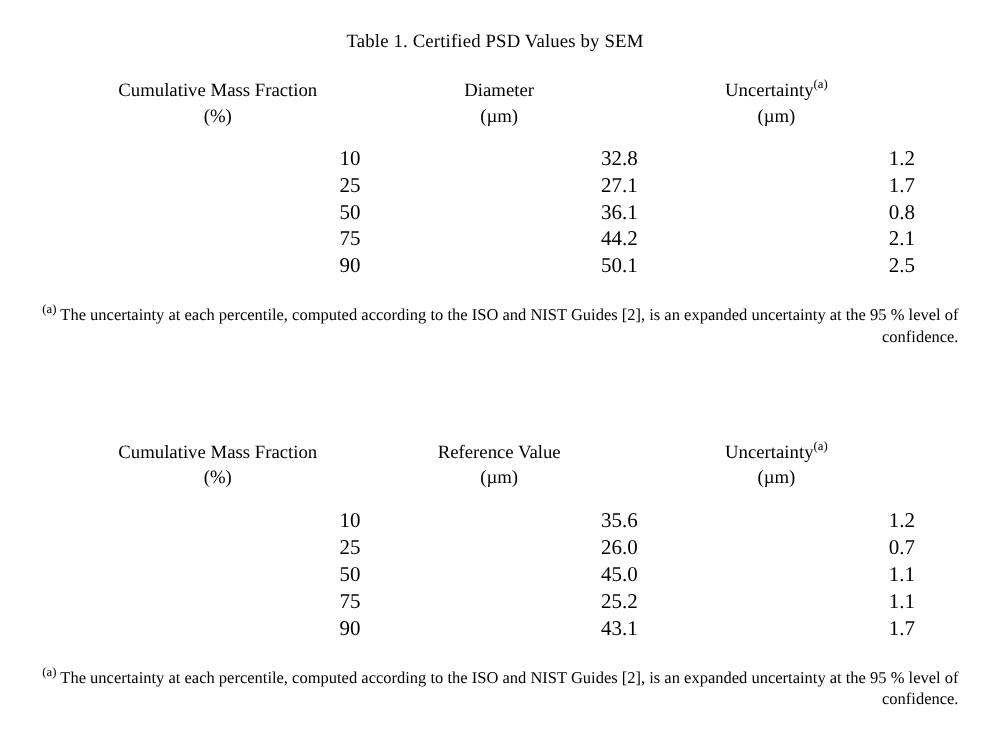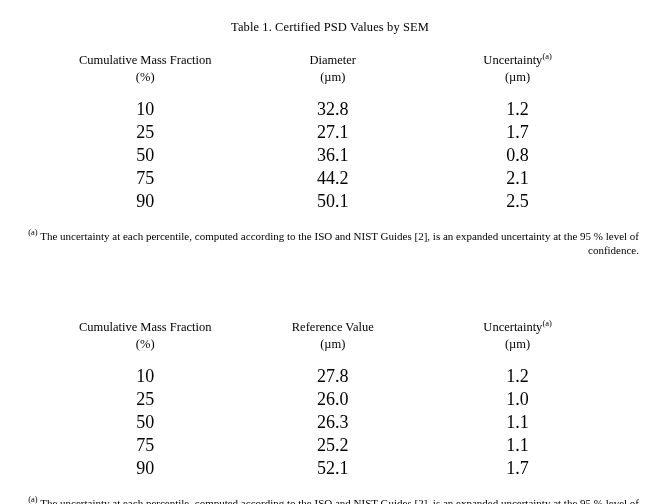--- a/index.html
+++ b/index.html
@@ -45,22 +45,22 @@
     text-align: center;
     font-size: 12.5px;
     padding: 0;
     line-height: 1.35;
   }
   table.psd th .unit {
     display: block;
     font-size: 12.5px;
   }
   table.psd td {
-    text-align: center;
-    font-size: 18px;
+    text-align: right;
+    font-size: 14px;
     padding: 0;
     line-height: 1.28;
   }
   .sup {
     font-size: 8.5px;
     vertical-align: super;
     line-height: 0;
   }
   .footnote {
     width: 618px;
@@ -175,41 +175,41 @@
         </tr>
         <tr>
           <td style="height:12px"></td>
           <td style="height:12px"></td>
           <td style="height:12px"></td>
         </tr>
       </thead>
       <tbody>
         <tr>
           <td>10</td>
-          <td>27.8</td>
+          <td>35.6</td>
           <td>1.2</td>
         </tr>
         <tr>
           <td>25</td>
           <td>26.0</td>
-          <td>1.0</td>
+          <td>0.7</td>
         </tr>
         <tr>
           <td>50</td>
-          <td>26.3</td>
+          <td>45.0</td>
           <td>1.1</td>
         </tr>
         <tr>
           <td>75</td>
           <td>25.2</td>
           <td>1.1</td>
         </tr>
         <tr>
           <td>90</td>
-          <td>52.1</td>
+          <td>43.1</td>
           <td>1.7</td>
         </tr>
       </tbody>
     </table>
     <div class="spacer-rows-foot"></div>
     <div class="footnote"><span class="fn-mark">(a)</span> <span>The uncertainty at each percentile, computed according to the ISO and NIST Guides [2], is an expanded uncertainty at the 95 % level of confidence.</span></div>
   </div>
 
 </div>
 

